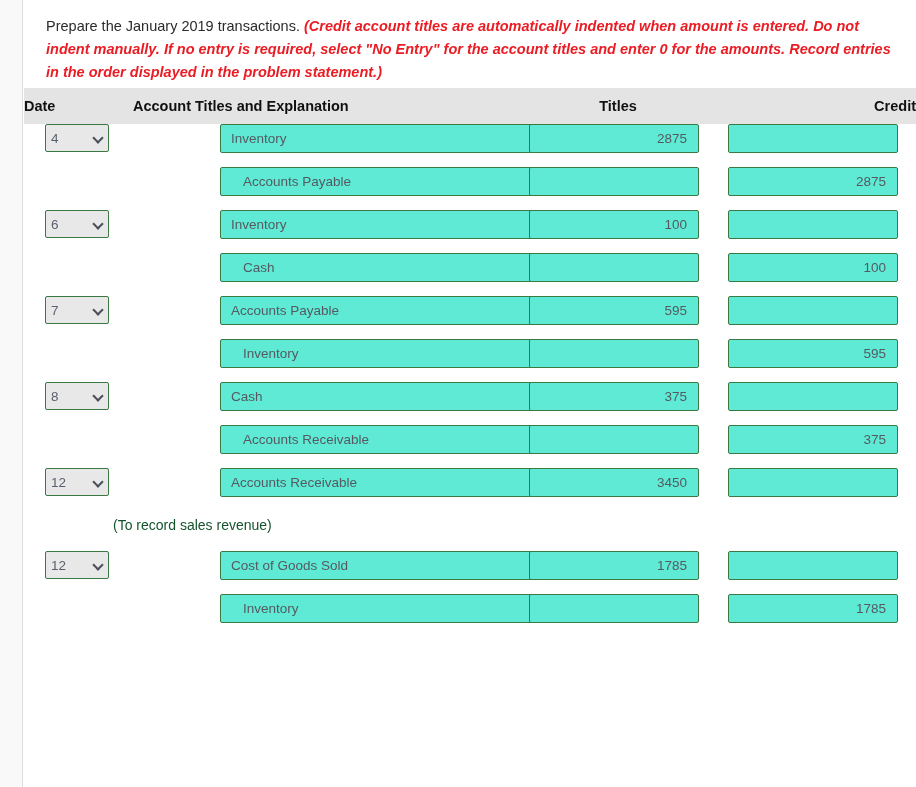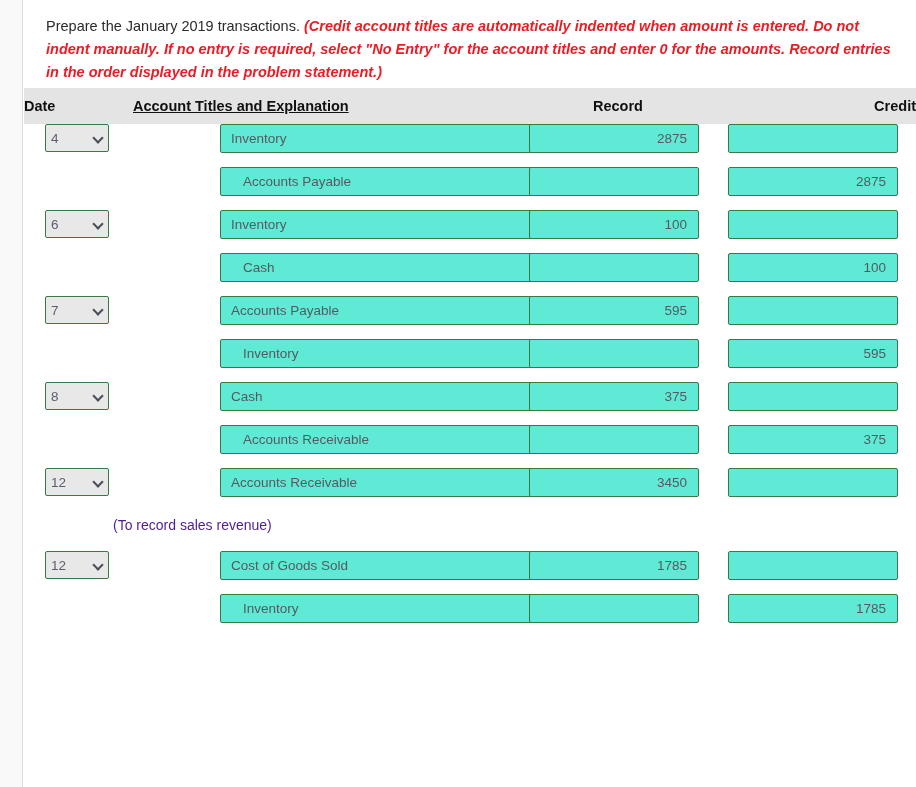--- a/index.html
+++ b/index.html
@@ -69,21 +69,21 @@
     background: #e4e4e4;
     height: 36px;
     font-size: 14.5px;
     font-weight: bold;
     color: #111111;
     padding: 0;
     vertical-align: middle;
     border: 0;
   }
   th.h-date   { text-align: left;   padding-left: 21px; }
-  th.h-acct   { text-align: left;   padding-left: 87px; text-decoration: underline; }
+  th.h-acct   { text-align: left;   padding-left: 87px; }
   th.h-debit  { text-align: center; }
   th.h-credit { text-align: right; }
 
   .jtable td {
     padding: 0;
     border: 0;
     vertical-align: top;
   }
   .row-pad { height: 14px; }
 
@@ -152,21 +152,21 @@
     padding-right: 11px;
     justify-content: flex-end;
   }
   .fld-debit  { margin-left: 10px; }
   .fld-credit { margin-left: 11px; }
 
   .memo {
     margin-left: 87px;
     padding: 4px 0 2px 2px;
     font-size: 14px;
-    color: #4c1d95;
+    color: #14532d;
     line-height: 20px;
   }
 </style>
 </head>
 <body>
 
 <div id="gutter-strip"></div>
 
 <div id="page">
 
@@ -180,21 +180,21 @@
       <colgroup>
         <col class="c-date">
           <col class="c-acct">
           <col class="c-debit">
           <col class="c-credit">
       </colgroup>
       <thead>
         <tr>
           <th class="h-date">Date</th>
           <th class="h-acct">Account Titles and Explanation</th>
-          <th class="h-debit">Record</th>
+          <th class="h-debit">Titles</th>
           <th class="h-credit">Credit</th>
         </tr>
       </thead>
       <tbody id="journal-body">
           <tr>
             <td>
               <div class="date-select">
                 <span>n. 4</span>
                 <span class="chev"></span>
               </div>

